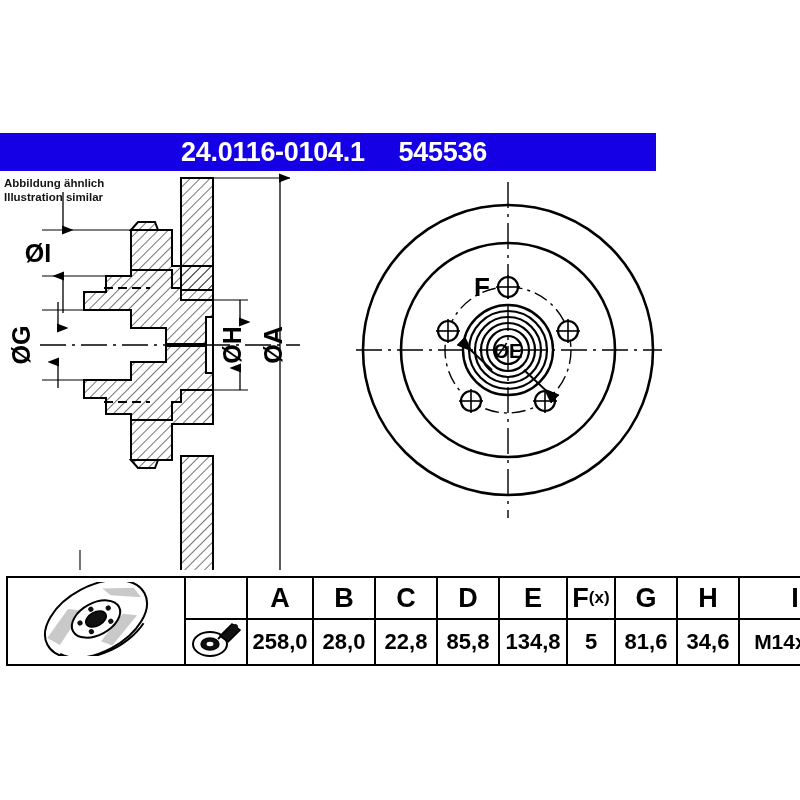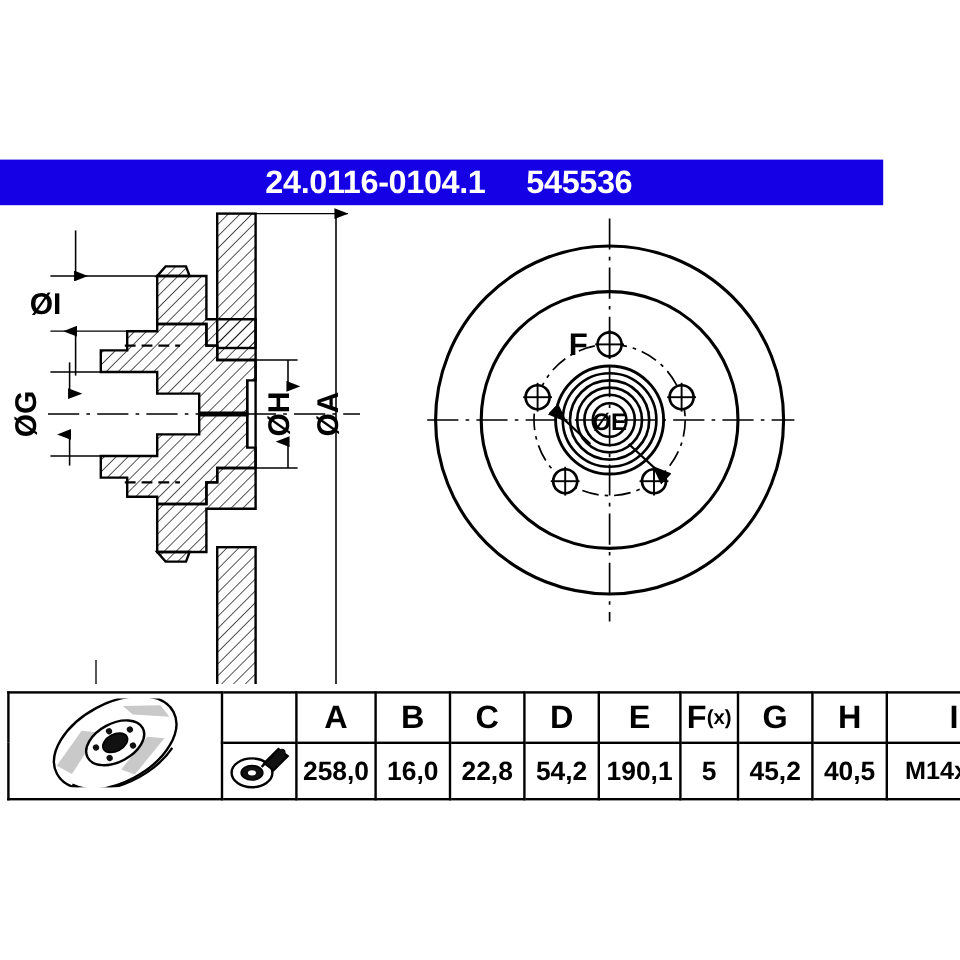--- a/index.html
+++ b/index.html
@@ -20,21 +20,21 @@
     width: 800px;
     height: 800px;
     background: #ffffff;
   }
 
   
   #header-bar {
     position: absolute;
     left: 0;
     top: 133px;
-    width: 736px;
+    width: 656px;
     height: 38px;
     background: #1500e6;
     display: flex;
     align-items: center;
     justify-content: center;
   }
   #header-bar .codes {
     display: flex;
     align-items: baseline;
     gap: 34px;
@@ -113,20 +113,24 @@
 
 <div id="page">
 
   <div id="header-bar">
     <div class="codes">
       <span class="code">24.0116-0104.1</span>
       <span class="code">545536</span>
     </div>
   </div>
 
+  <div id="note-block">
+    <div>Abbildung ähnlich</div>
+    <div>Illustration similar</div>
+  </div>
 
   <div id="drawing">
     <svg width="800" height="400" viewBox="0 0 800 400" xmlns="http://www.w3.org/2000/svg">
       <defs>
         <pattern id="hatch" width="7" height="7" patternTransform="rotate(45)" patternUnits="userSpaceOnUse">
           <line x1="0" y1="0" x2="0" y2="7" stroke="#000" stroke-width="1.1"></line>
         </pattern>
         <marker id="arrUp" markerWidth="7" markerHeight="9" refX="3.5" refY="8" orient="auto">
           <path d="M3.5,0 L7,9 L0,9 Z" fill="#000"></path>
         </marker>
@@ -347,25 +351,25 @@
           <svg width="56" height="40" viewBox="0 0 56 40" xmlns="http://www.w3.org/2000/svg">
             <ellipse cx="22" cy="24" rx="17" ry="12" fill="#ffffff" stroke="#000" stroke-width="2"></ellipse>
             <ellipse cx="22" cy="24" rx="9" ry="6" fill="#111" stroke="#000" stroke-width="1.4"></ellipse>
             <ellipse cx="22" cy="24" rx="3.4" ry="2.2" fill="#ffffff"></ellipse>
             <path d="M32,16 L44,4 L52,10 L40,22 Z" fill="#111" stroke="#000" stroke-width="1.6"></path>
             <line x1="30" y1="19" x2="40" y2="9" stroke="#000" stroke-width="2"></line>
             <circle cx="47" cy="7" r="3" fill="#111"></circle>
           </svg>
         </td>
         <td class="val">258,0</td>
-        <td class="val">16,0</td>
+        <td class="val">28,0</td>
         <td class="val">22,8</td>
-        <td class="val">54,2</td>
-        <td class="val">190,1</td>
+        <td class="val">85,8</td>
+        <td class="val">134,8</td>
         <td class="val">5</td>
-        <td class="val">45,2</td>
-        <td class="val">40,5</td>
+        <td class="val">81,6</td>
+        <td class="val">34,6</td>
         <td class="val narrow">M14x1,5</td>
       </tr>
     </tbody>
   </table>
 
 </div>
 
 </body></html>

